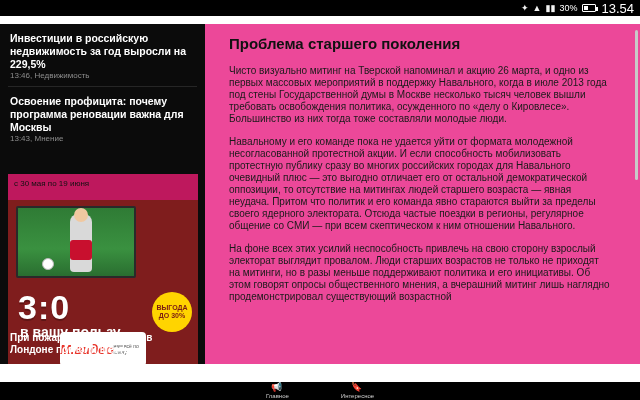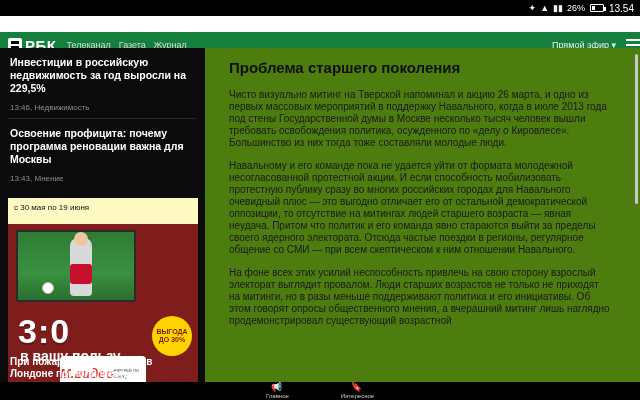--- a/index.html
+++ b/index.html
@@ -16,21 +16,21 @@
     position: absolute; top: 0; left: 0; width: 640px; height: 16px;
     background: #000; color: #fff; display: flex; align-items: center;
     font-size: 9px;
   }
   .statusbar .sb-right {
     margin-left: auto; display: flex; align-items: center; gap: 4px;
     padding-right: 6px;
   }
   .sb-icon { font-size: 9px; line-height: 1; color: #fff; opacity: .95; }
   .sb-batt { font-size: 9px; color: #fff; }
-  .sb-clock { font-size: 10px; color: #fff; font-weight: 400; }
+  .sb-clock { font-size: 13px; color: #fff; font-weight: 400; }
   .batt-shape {
     display: inline-block; width: 14px; height: 8px; border: 1px solid #fff;
     border-radius: 1px; position: relative; margin: 0 1px;
   }
   .batt-shape::after {
     content: ""; position: absolute; right: -3px; top: 2px;
     width: 2px; height: 4px; background: #fff;
   }
   .batt-fill {
     position: absolute; left: 1px; top: 1px; bottom: 1px; width: 26%;
@@ -59,41 +59,41 @@
   }
   .logo-text { font-size: 15px; font-weight: bold; letter-spacing: .5px; }
   .navtabs { display: flex; align-items: center; gap: 8px; font-size: 9px; color: #d8d8d8; }
   .navtabs span { cursor: default; }
   .appbar-right { margin-left: auto; display: flex; align-items: center; gap: 10px; padding-right: 0; }
   .live-btn { font-size: 9px; color: #eee; }
   .hamburger { display: inline-block; width: 14px; }
   .hamburger i { display: block; height: 2px; background: #fff; margin: 3px 0; }
 
   
-  .content { position: absolute; top: 48px; left: 0; width: 640px; height: 340px; padding-left: 48px; }
+  .content { position: absolute; top: 24px; left: 0; width: 640px; height: 340px; padding-left: 48px; }
 
   
   .left {
     position: absolute; left: 0; top: 0; width: 205px; height: 340px;
     background: #0b0b0b; color: #fff; overflow: hidden;
   }
   .news-item { padding: 8px 10px 6px 10px; }
   .news-item h3 {
     font-size: 10.5px; font-weight: bold; line-height: 13px; color: #fff;
   }
-  .news-meta { font-size: 8px; color: #8d8d8d; margin-top: 8px; }
+  .news-meta { font-size: 8px; color: #8d8d8d; margin-top: 0; }
   .divider { height: 1px; background: #262626; margin: 0 8px; }
 
   
   .ad {
     position: absolute; left: 8px; top: 150px; width: 190px; height: 198px;
     background: #e8342a; overflow: hidden;
   }
   .ad-top {
-    background: #fef9c3; color: #111; font-size: 8px; line-height: 11px;
+    background: #be185d; color: #111; font-size: 8px; line-height: 11px;
     padding: 4px 6px; height: 26px;
   }
   .ad-body { position: relative; height: 172px; background: #7f1d1d; }
   .ad-tv {
     position: absolute; left: 8px; top: 6px; width: 120px; height: 72px;
     background: #111; border: 2px solid #2a2a2a; border-radius: 2px;
     overflow: hidden;
   }
   .ad-tv .pitch {
     position: absolute; inset: 0; background:
@@ -138,21 +138,21 @@
     border-radius: 50%; background: #ffd400; color: #7a1b14;
     font-size: 7px; font-weight: bold; display: flex; align-items: center;
     justify-content: center; text-align: center; line-height: 8px; padding: 3px;
   }
   .bottom-news { position: absolute; left: 0; bottom: 0; width: 205px; padding: 6px 10px 8px; }
   .bottom-news h3 { font-size: 10px; font-weight: bold; line-height: 12px; }
 
   
   .article {
     position: absolute; left: 205px; top: 0; width: 435px; height: 340px;
-    background: #4d7c0f; padding: 10px 28px 0 24px; overflow: hidden;
+    background: #ec4899; padding: 10px 28px 0 24px; overflow: hidden;
   }
   .article h1 {
     font-size: 15px; font-weight: bold; color: #111; line-height: 19px;
     margin-bottom: 12px;
   }
   .article p {
     font-size: 10px; line-height: 12px; color: #1a1a1a; margin-bottom: 11px;
     text-align: left;
   }
   .scrollbar {
@@ -173,21 +173,21 @@
 </head>
 <body>
 
 <div id="root">
 
   <div class="statusbar">
     <div class="sb-right">
       <span class="sb-icon">✦</span>
       <span class="sb-icon">▲</span>
       <span class="sb-icon">▮▮</span>
-      <span class="sb-batt">26%</span>
+      <span class="sb-batt">30%</span>
       <span class="batt-shape">
           <i class="batt-fill"></i>
         </span>
       <span class="sb-clock">13.54</span>
     </div>
   </div>
 
   <div class="appbar">
     <div class="logo">
       <span class="logo-mark"></span>

